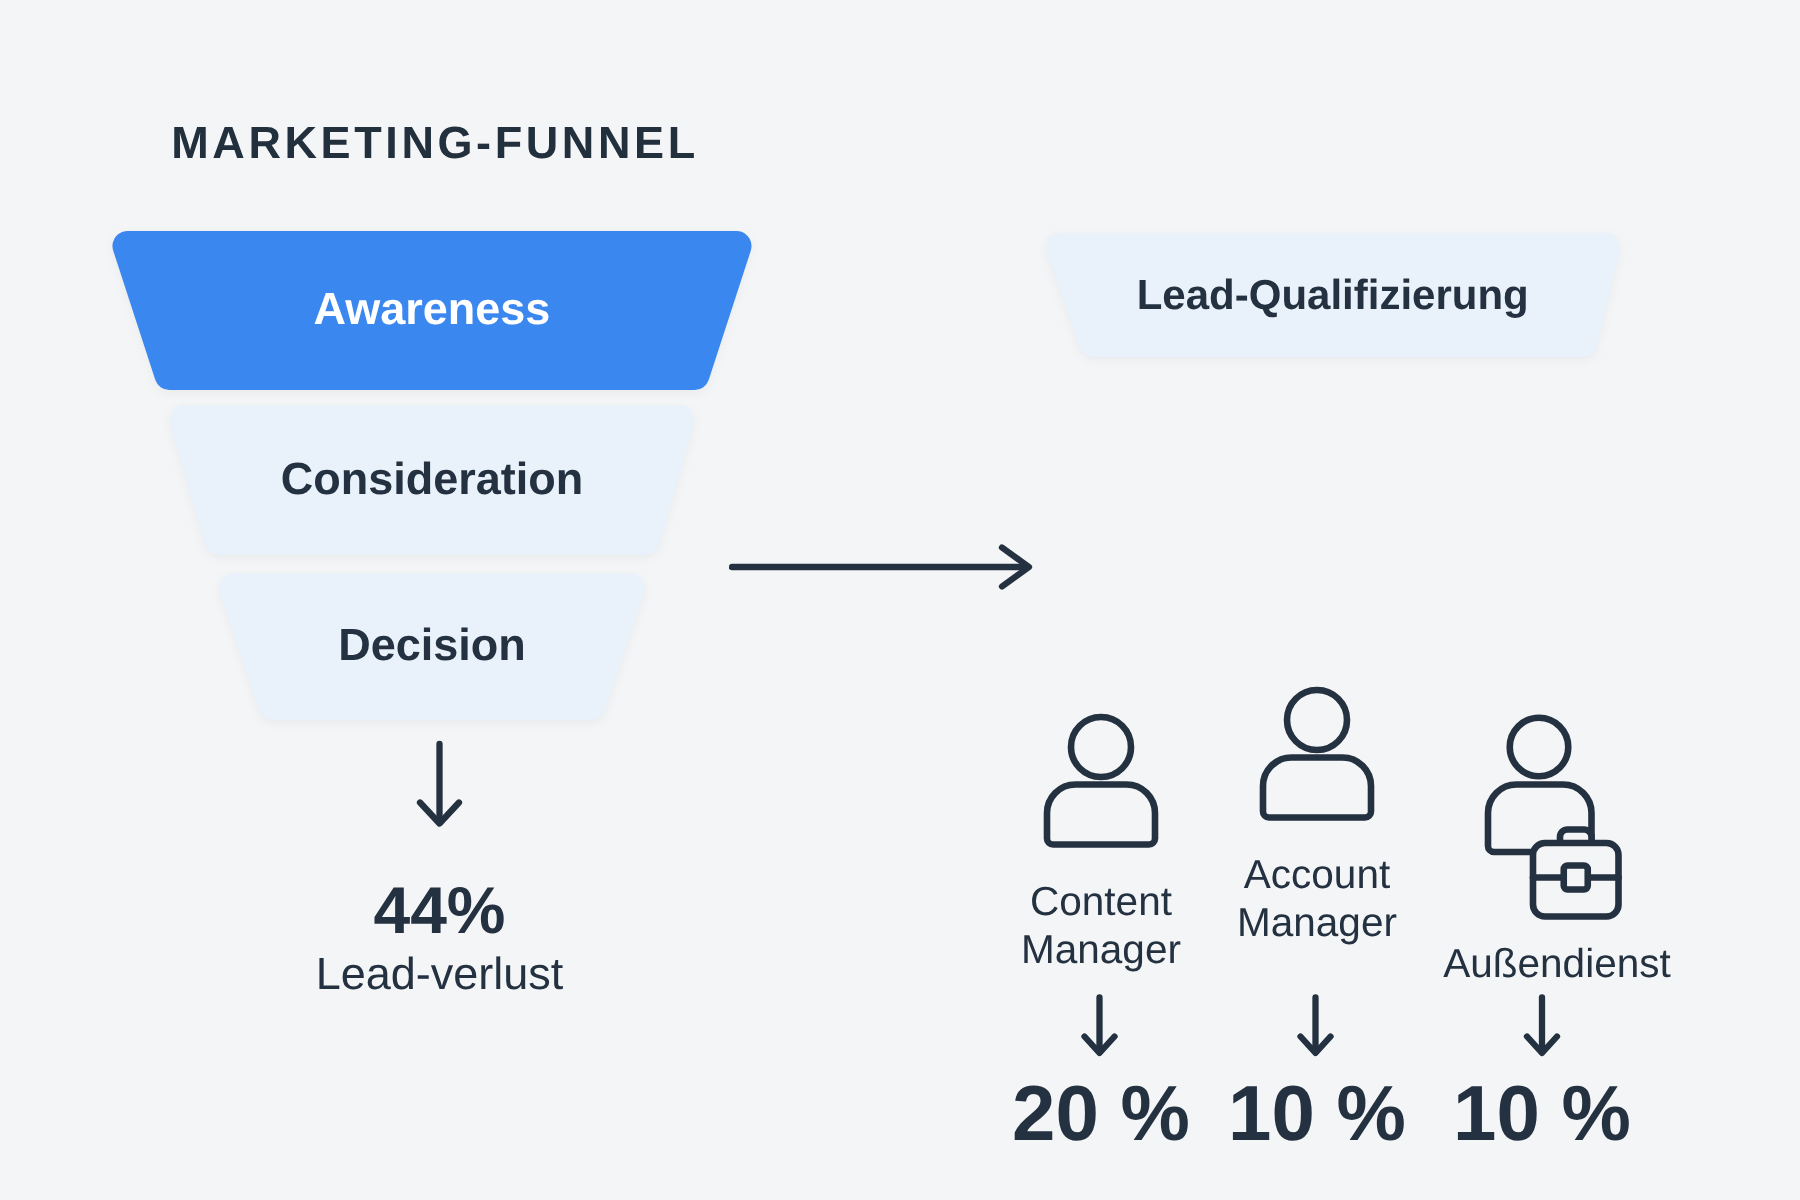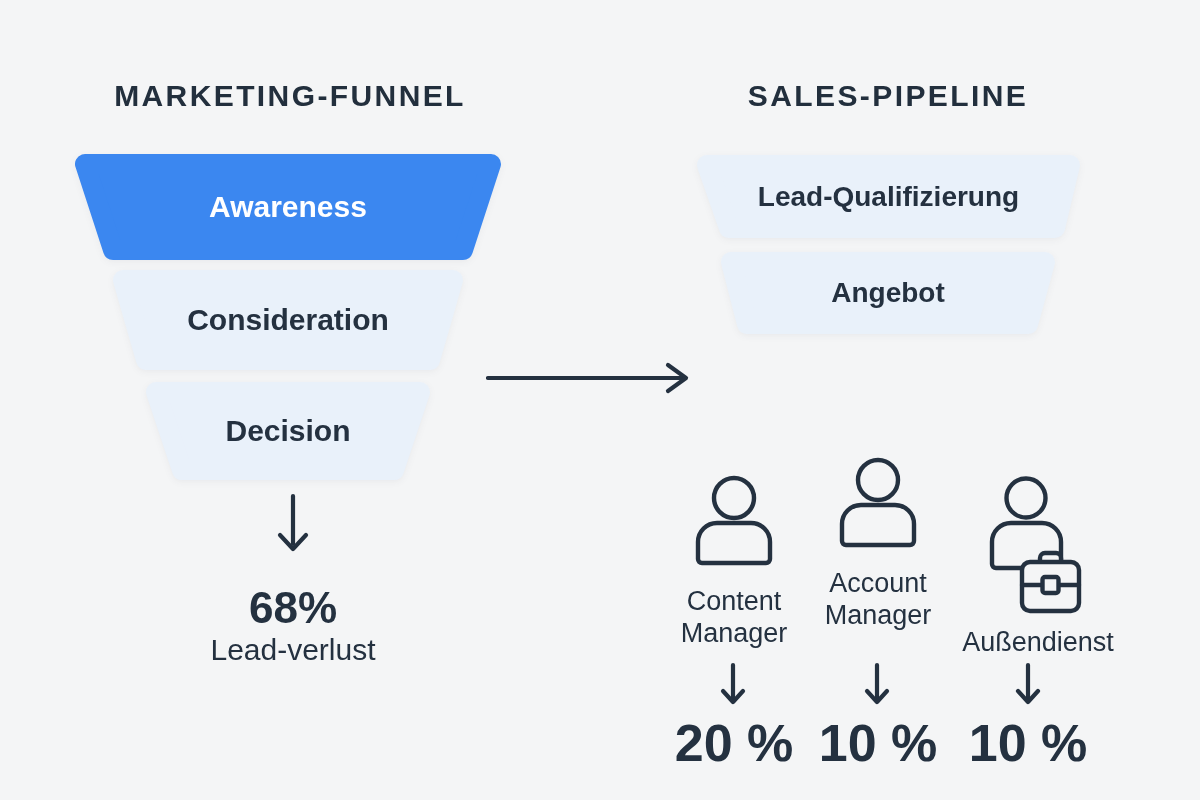--- a/index.html
+++ b/index.html
@@ -33,21 +33,20 @@
   .arrow-stroke{stroke:#243140;stroke-width:4.2;fill:none;stroke-linecap:round;stroke-linejoin:round;}
   .icon-stroke{stroke:#243140;stroke-width:4.4;fill:none;stroke-linecap:round;stroke-linejoin:round;}
   .icon-bgfill{fill:#f4f5f6;}
 </style>
 </head>
 <body>
 
 <div class="canvas">
 
   <div class="abs col-title" style="left:38px;top:79px;width:504px;">MARKETING-FUNNEL</div>
-  <div class="abs col-title" style="left:688px;top:79px;width:400px;">SALES-PIPELINE</div>
 
   <div class="stage" style="left:111px;top:270px;width:354px;height:100px;">
     <svg width="354" height="100" viewBox="0 0 354 100">
       <path d="M12 10 L342 10 L319 90 L35 90 Z" fill="#e9f1fa" stroke="#e9f1fa" stroke-width="20" stroke-linejoin="round"></path>
     </svg>
     <div class="stage-label">Consideration</div>
   </div>
 
   <div class="stage" style="left:73px;top:154px;width:430px;height:106px;">
     <svg width="430" height="106" viewBox="0 0 430 106">
@@ -60,41 +59,35 @@
     <svg width="288" height="98" viewBox="0 0 288 98">
       <path d="M12 10 L276 10 L250 88 L38 88 Z" fill="#e9f1fa" stroke="#e9f1fa" stroke-width="20" stroke-linejoin="round"></path>
     </svg>
     <div class="stage-label">Decision</div>
   </div>
 
   <svg class="abs" style="left:273px;top:492px;" width="40" height="64" viewBox="0 0 40 64">
     <line class="arrow-stroke" x1="20" y1="4" x2="20" y2="52"></line>
     <path class="arrow-stroke" d="M7 43 L20 57 L33 43"></path>
   </svg>
-  <div class="abs loss-value" style="left:193px;top:583px;width:200px;">68%</div>
+  <div class="abs loss-value" style="left:193px;top:583px;width:200px;">44%</div>
   <div class="abs loss-label" style="left:193px;top:633px;width:200px;">Lead-verlust</div>
 
   <svg class="abs" style="left:486px;top:360px;" width="206" height="36" viewBox="0 0 206 36">
     <line class="arrow-stroke" x1="2" y1="18" x2="196" y2="18"></line>
     <path class="arrow-stroke" d="M182 5 L200 18 L182 31"></path>
   </svg>
 
   <div class="stage right" style="left:695px;top:155px;width:387px;height:83px;">
     <svg width="387" height="83" viewBox="0 0 387 83">
       <path d="M12 10 L375 10 L360 73 L34 73 Z" fill="#e9f1fa" stroke="#e9f1fa" stroke-width="20" stroke-linejoin="round"></path>
     </svg>
     <div class="stage-label">Lead-Qualifizierung</div>
   </div>
 
-  <div class="stage right" style="left:719px;top:252px;width:338px;height:82px;">
-    <svg width="338" height="82" viewBox="0 0 338 82">
-      <path d="M12 10 L326 10 L309 72 L28 72 Z" fill="#e9f1fa" stroke="#e9f1fa" stroke-width="20" stroke-linejoin="round"></path>
-    </svg>
-    <div class="stage-label">Angebot</div>
-  </div>
 
 
   <svg class="abs" style="left:695px;top:474px;" width="78" height="92" viewBox="0 0 78 92">
     <circle class="icon-stroke" cx="39" cy="24" r="20"></circle>
     <path class="icon-stroke" d="M3 85 V68 C3 57.5 11.5 49 22 49 H56 C66.5 49 75 57.5 75 68 V85 A4 4 0 0 1 71 89 H7 A4 4 0 0 1 3 85 Z"></path>
   </svg>
   <div class="abs role-label" style="left:654px;top:585px;width:160px;">
     <span>Content</span>
     <span>Manager</span>
   </div>

